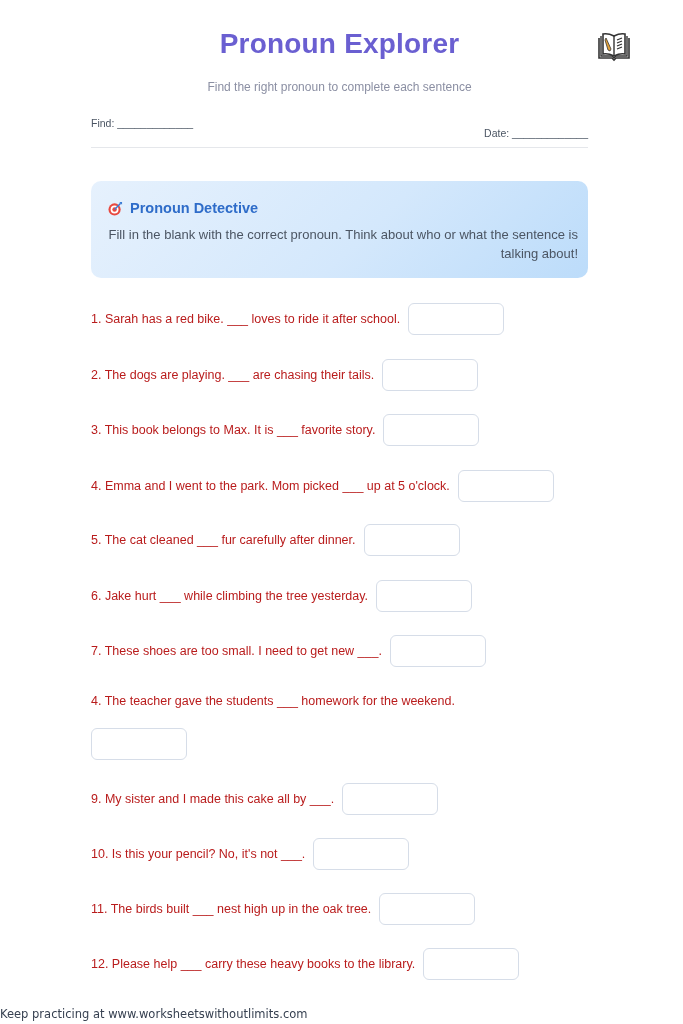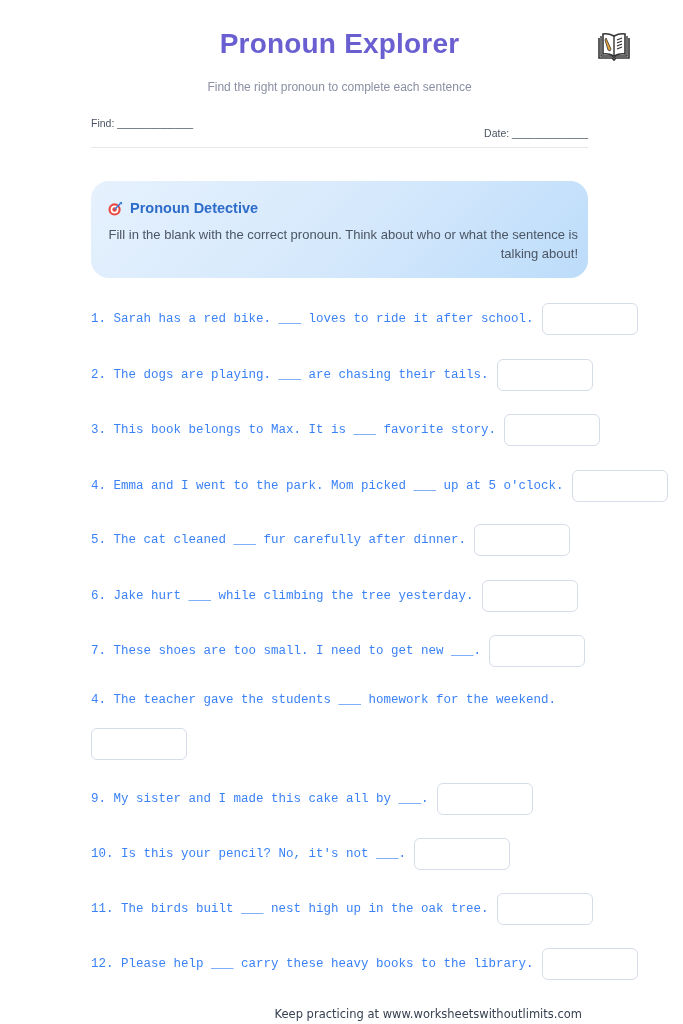--- a/index.html
+++ b/index.html
@@ -11,34 +11,34 @@
            font-family: "Liberation Sans", sans-serif; }
   .book-icon { position: absolute; left: 506px; top: 32px; width: 34px; height: 30px; }
   .subtitle { position: absolute; left: 0; width: 497px; top: 80px; text-align: center;
               font-size: 12px; color: #8b8fa3; }
   .meta-row { position: absolute; left: 0; top: 117px; width: 497px; height: 16px;
               font-size: 10.5px; color: #4b5563; }
   .meta-name { position: absolute; left: 0; top: 0; }
   .meta-date { position: absolute; right: 0; top: 0; margin-top: 10px; }
   .divider { position: absolute; left: 0; top: 147px; width: 497px; height: 1px; background: #e5e7eb; }
   .info-box { position: absolute; left: 0; top: 181px; width: 497px; height: 97px;
-              border-radius: 18px;
+              border-radius: 10px;
               background: linear-gradient(135deg, #e6f1fd 0%, #d4e8fc 55%, #bcdcfa 100%); }
   .info-head { position: absolute; left: 17px; top: 19px; display: flex; align-items: center; }
   .target-icon { width: 15px; height: 15px; margin-right: 7px; }
   .info-title { font-size: 14.5px; font-weight: bold; color: #2e6cc9; }
   .info-text { position: absolute; left: 17px; top: 44px; width: 470px; font-size: 13px;
                line-height: 19px; color: #4b5563; text-align: right; }
-  .q { position: absolute; left: 0; font-size: 12.5px; color: #3b82f6; white-space: nowrap; font-family: Liberation Mono, monospace; }
+  .q { position: absolute; left: 0; font-size: 12.5px; color: #b91c1c; white-space: nowrap; }
   .ans { display: inline-block; vertical-align: middle; width: 94px; height: 30px;
          border: 1.5px solid #d6dde8; border-radius: 6px; margin-left: 8px; background: #fff; }
   .q-text { vertical-align: middle; }
   .ans-block { position: absolute; left: 0; width: 94px; height: 30px;
                border: 1.5px solid #d6dde8; border-radius: 6px; background: #fff; }
-  .footer { position: absolute; left: 0; width: 582px; top: 1007px; text-align: right;
+  .footer { position: absolute; left: 0; width: 582px; top: 1007px; text-align: left;
             font-size: 11.5px; color: #374151; font-family: "DejaVu Sans", sans-serif; }
 </style>
 </head>
 <body>
 
 <div class="page">
   <div class="title">Pronoun Explorer</div>
 
   <svg class="book-icon" viewBox="0 0 34 30">
     <path d="M2 6 L2 26 L15 26 L17 28 L19 26 L32 26 L32 6" fill="none" stroke="#333" stroke-width="1.6"></path>

